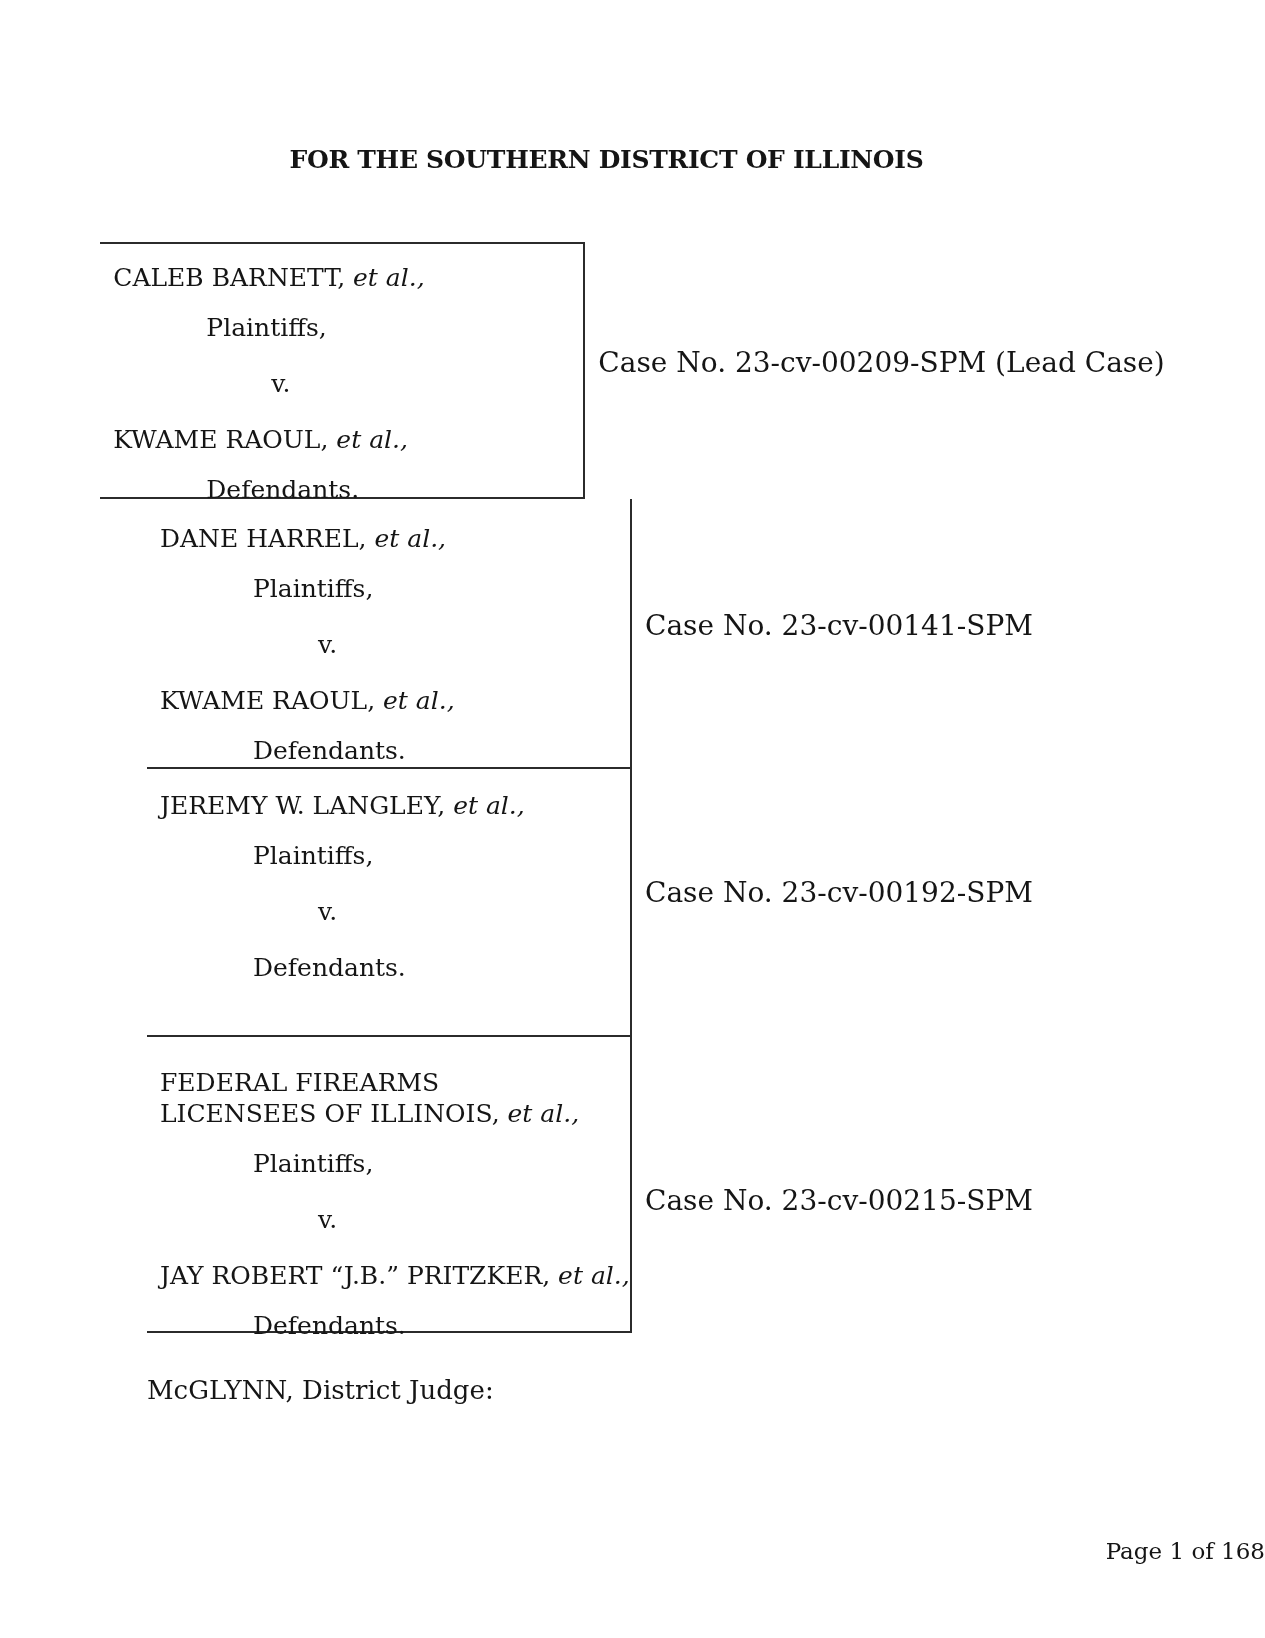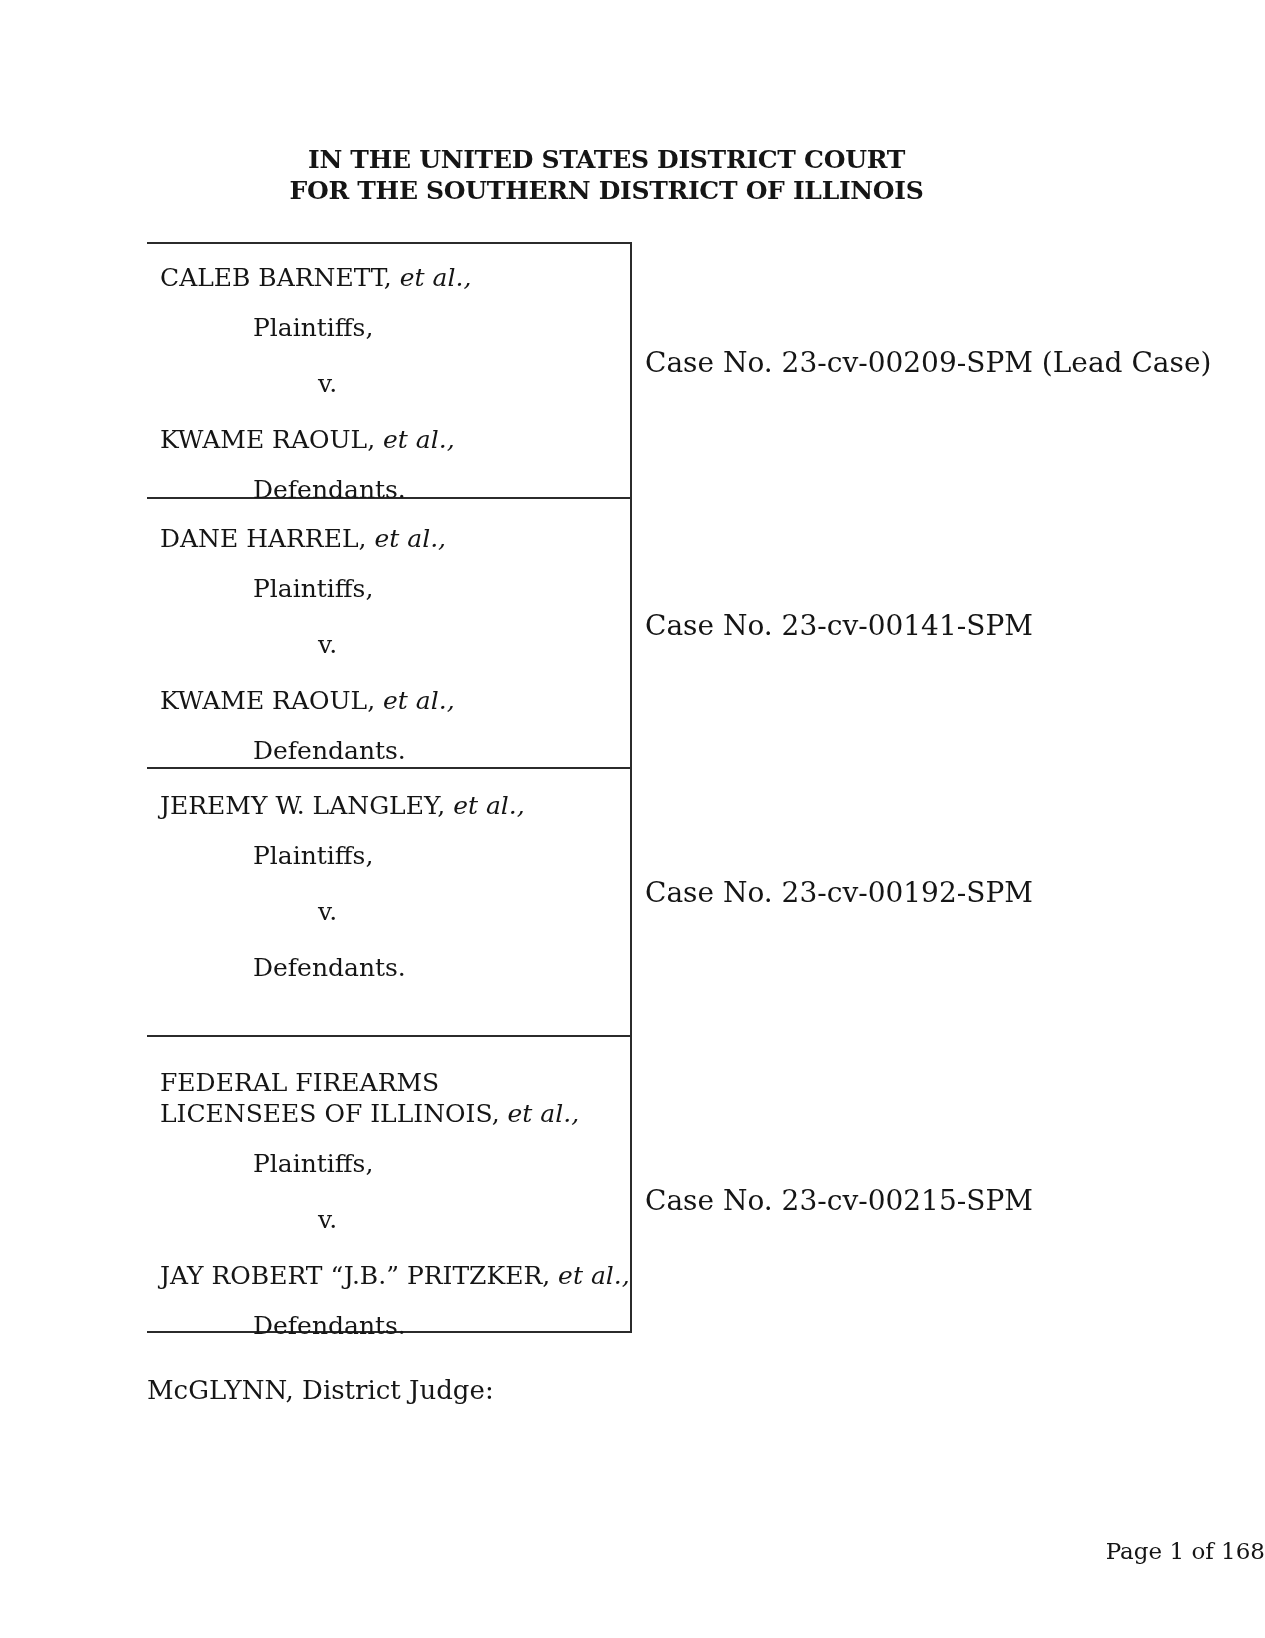--- a/index.html
+++ b/index.html
@@ -18,21 +18,21 @@
     text-align:center;
     font-weight:bold;
     font-size:25px;line-height:31px;
     letter-spacing:-0.3px;
   }
   
   .caption{
     position:absolute;top:242px;left:147px;width:971px;
     font-size:25px;
   }
-  .caption-row{display:flex;box-sizing:border-box;}
+  .caption-row{display:flex;box-sizing:border-box;justify-content:center;}
   .cap-left{
     box-sizing:border-box;
     width:485px;flex:0 0 485px;
     border-right:2px solid #2b2b2b;
     border-bottom:2px solid #2b2b2b;
     padding-left:13px;
   }
   .row-1 .cap-left{border-top:2px solid #2b2b2b;}
   .row-1{height:257px;} .row-1 .cap-left{padding-top:18px;}
   .row-2{height:270px;} .row-2 .cap-left{padding-top:24px;}
@@ -63,21 +63,20 @@
     position:absolute;top:1537px;left:0;width:1265px;
     text-align:right;font-size:23px;line-height:28px;
   }
 </style>
 </head>
 <body>
 
 <div class="page">
 
   <div class="doc-header">
-    <div>IN THE UNITED STATES DISTRICT COURT</div>
     <div>FOR THE SOUTHERN DISTRICT OF ILLINOIS</div>
   </div>
 
   <div class="caption">
 
     <div class="caption-row row-1">
       <div class="cap-left">
         <div class="cap-line"><span>CALEB BARNETT,</span> <span class="etal">et al.,</span></div>
         <div class="role-line">Plaintiffs,</div>
         <div class="versus-line">v.</div>

